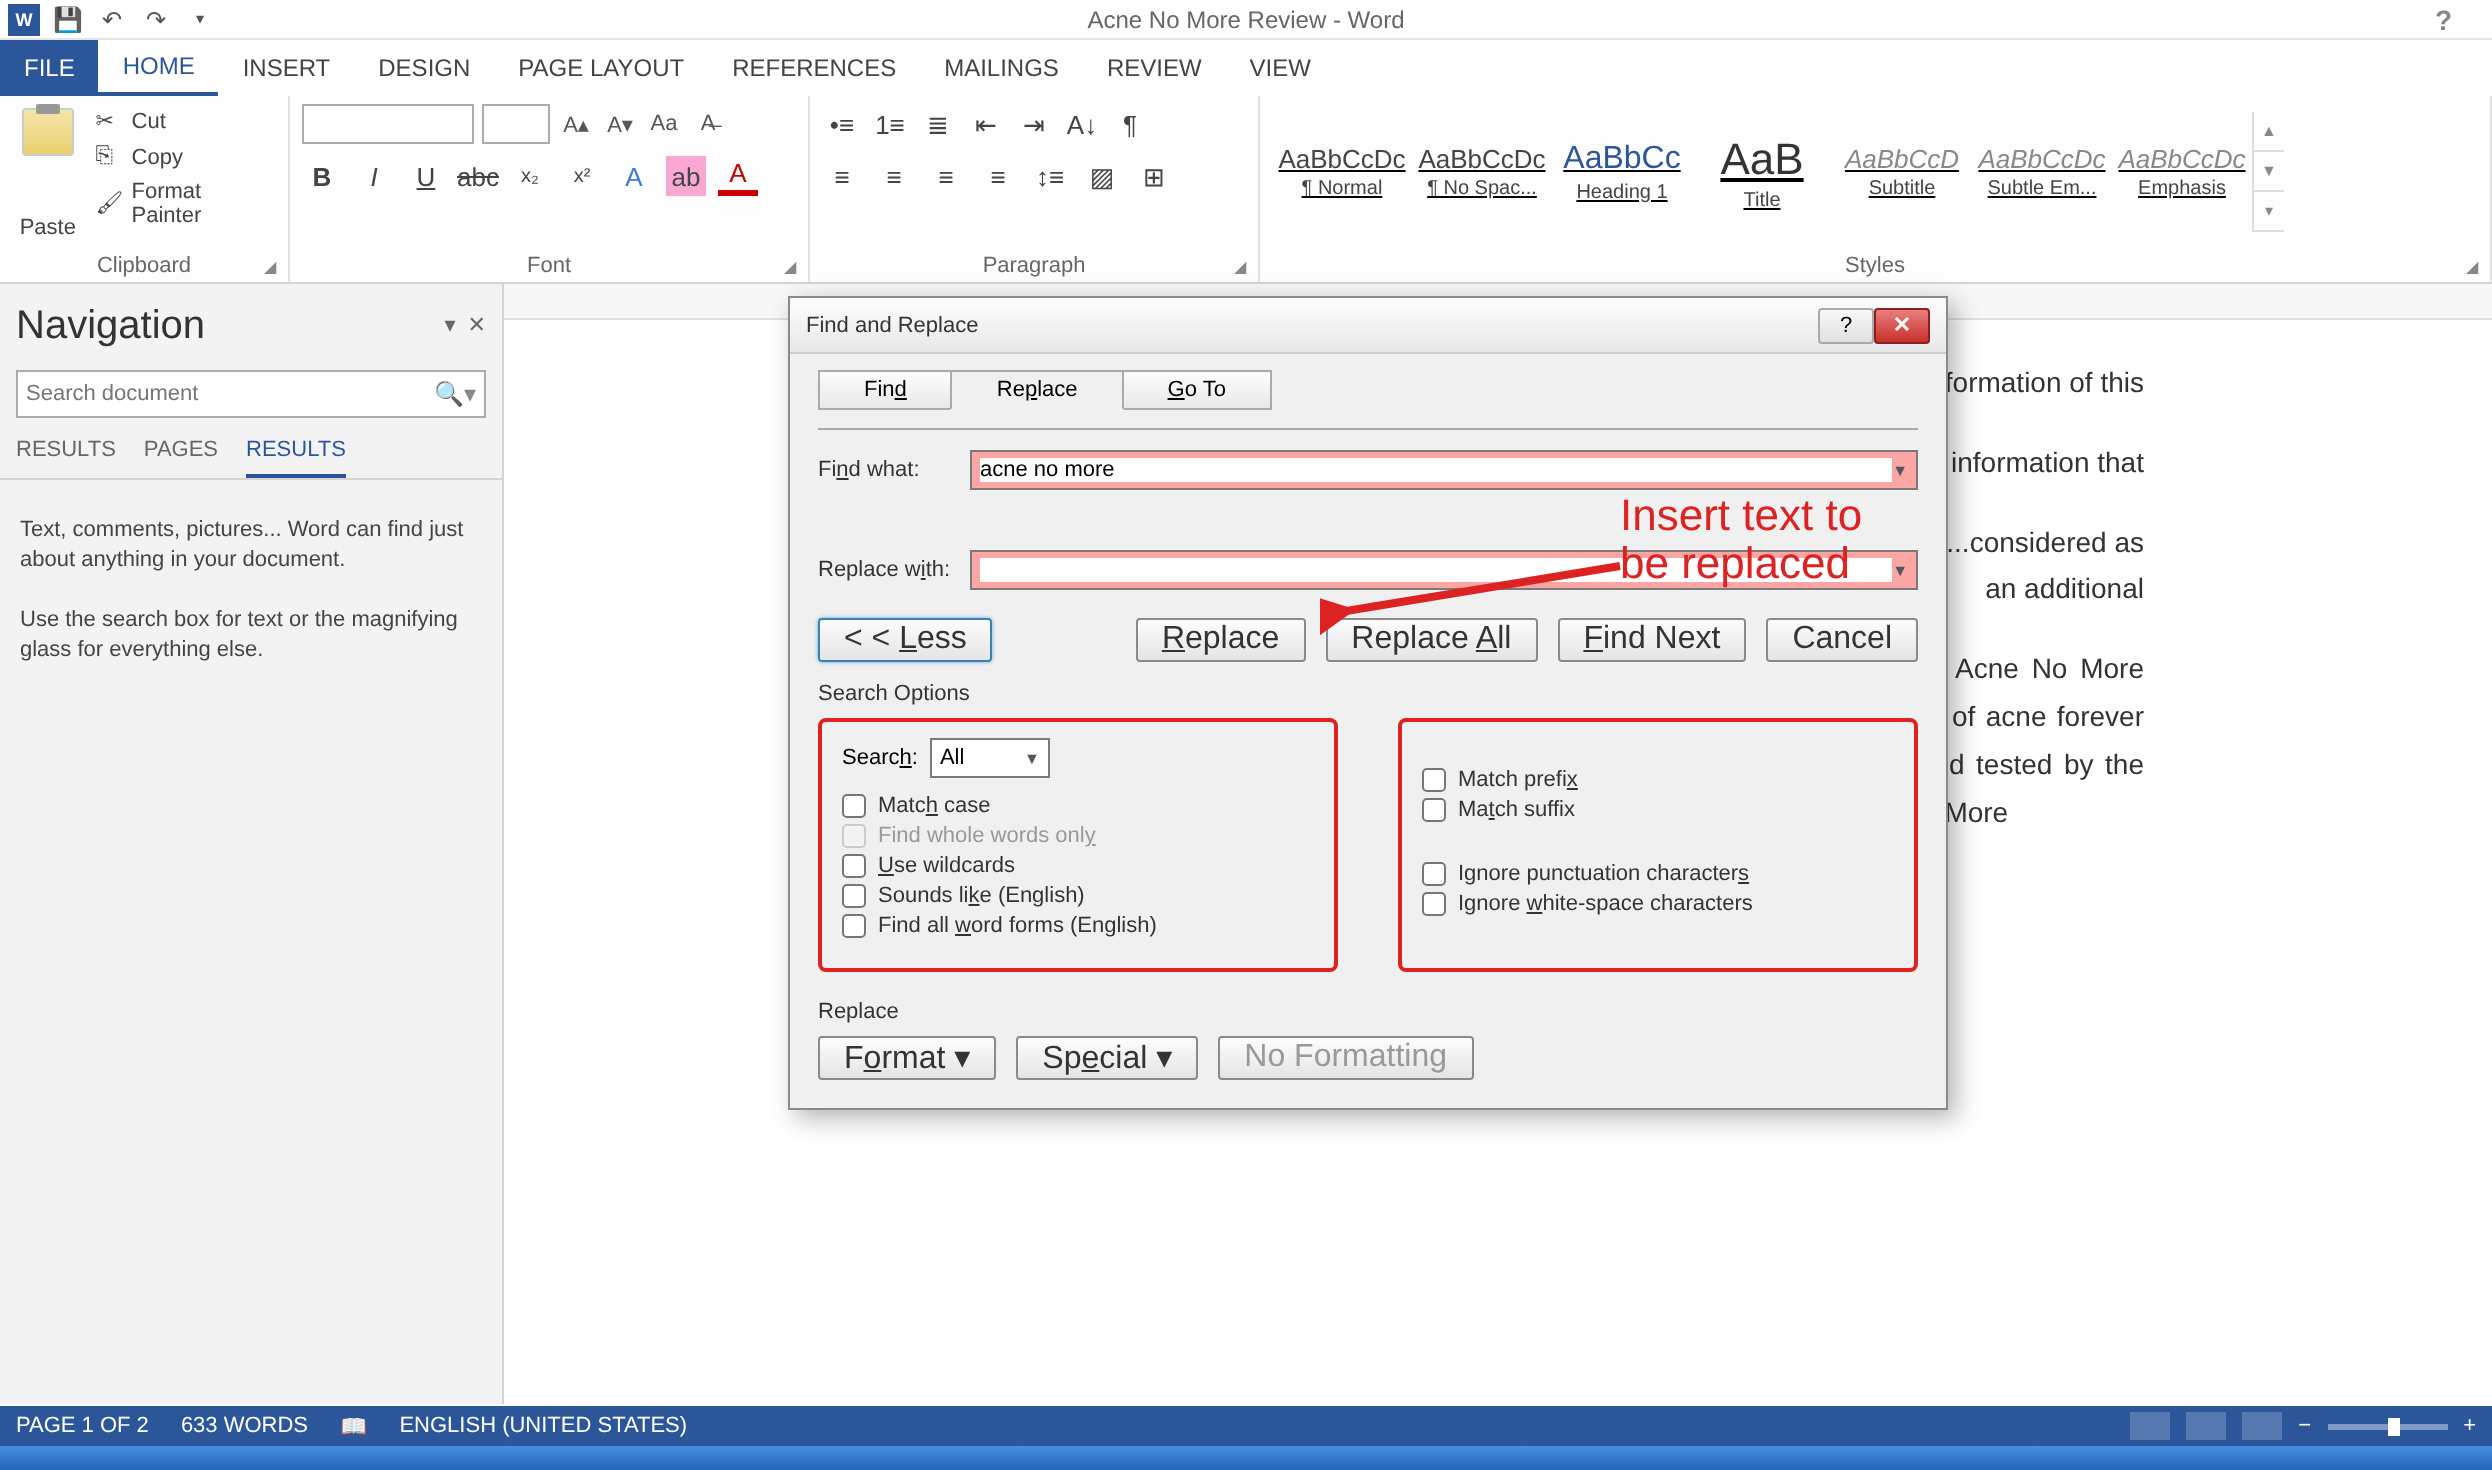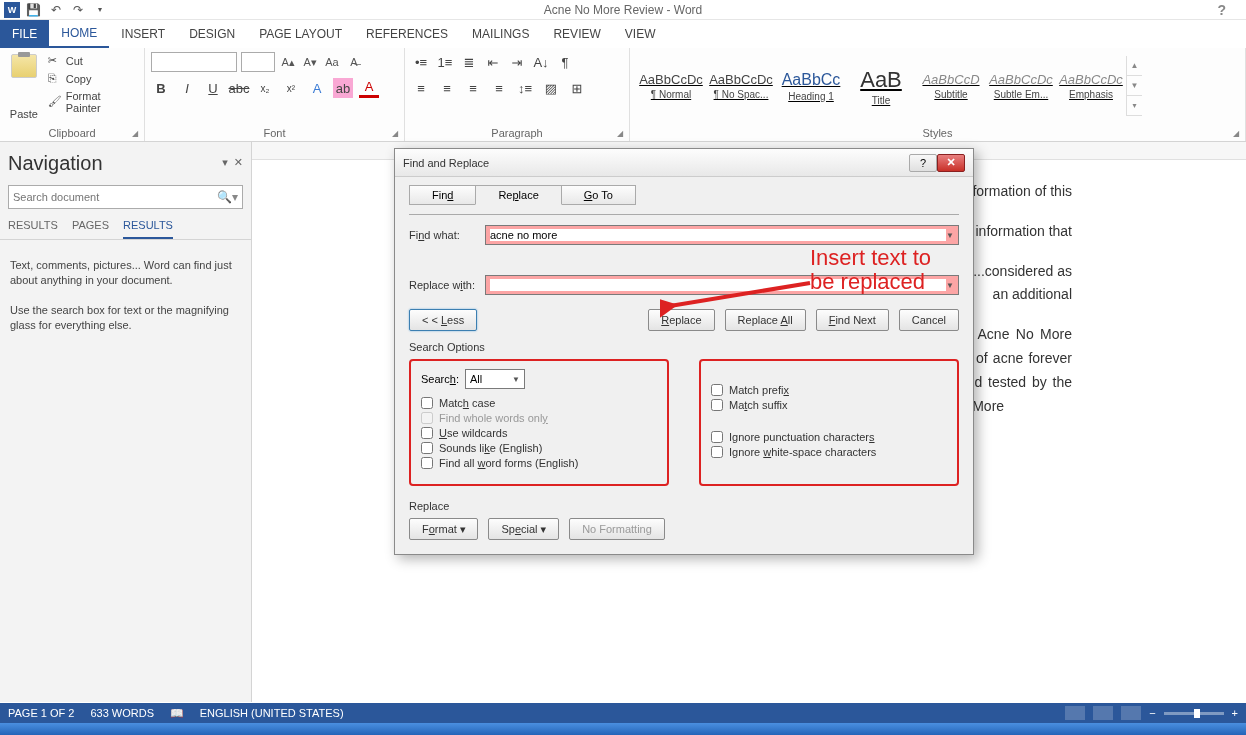--- a/index.html
+++ b/index.html
@@ -94,21 +94,21 @@
 .dlg-tab { padding: 3px 22px; border: 1px solid #aaa; background: linear-gradient(#fdfdfd,#e8e8e8); margin-right: -1px; cursor: pointer; position: relative; }
 .dlg-tab.active { background: #f0f0f0; border-bottom-color: #f0f0f0; z-index: 2; }
 .dlg-tabstrip { border-bottom: 1px solid #aaa; margin-top: -1px; margin-bottom: 10px; }
 .field-row { display: flex; align-items: center; margin-bottom: 14px; }
 .field-label { width: 76px; color: #333; }
 .field-input { flex: 1; height: 20px; border: 1px solid #7a7a7a; background: #fca5a5; padding: 0 4px; display: flex; align-items: center; justify-content: space-between; }
 .field-input input { border: none; outline: none; font-size: 11px; flex: 1; }
 .dd-arrow { font-size: 8px; color: #555; }
 .btn-row { display: flex; gap: 10px; margin: 6px 0 10px; align-items: center; }
 .btn-row .spacer { flex: 1; }
-.wbtn { height: 22px; padding: 0 12px; border: 1px solid #8a8a8a; background: linear-gradient(#fdfdfd,#e4e4e4); border-radius: 2px; cursor: pointer; font-size: 11px; color: #333; }
+.wbtn { height: 22px; padding: 0 12px; border: 1px solid #8a8a8a; background: linear-gradient(#fdfdfd,#e4e4e4); border-radius: 2px; cursor: pointer; font-size: 16px; color: #333; }
 .wbtn.primary { border-color: #3c7fb1; box-shadow: 0 0 2px #6badde; }
 .section-label { color: #333; margin: 4px 0 6px; }
 .opts { display: flex; gap: 30px; }
 .opt-col { flex: 1; }
 .redbox { border: 2px solid #d22; border-radius: 4px; padding: 8px 10px 12px; }
 .search-row { display: flex; align-items: center; gap: 6px; margin-bottom: 8px; }
 .search-select { height: 20px; width: 60px; border: 1px solid #7a7a7a; background: #fff; display: flex; align-items: center; justify-content: space-between; padding: 0 4px; }
 .chk { display: flex; align-items: center; gap: 6px; margin: 3px 0; color: #333; }
 .chk input { width: 12px; height: 12px; }
 .chk.disabled { color: #999; }

